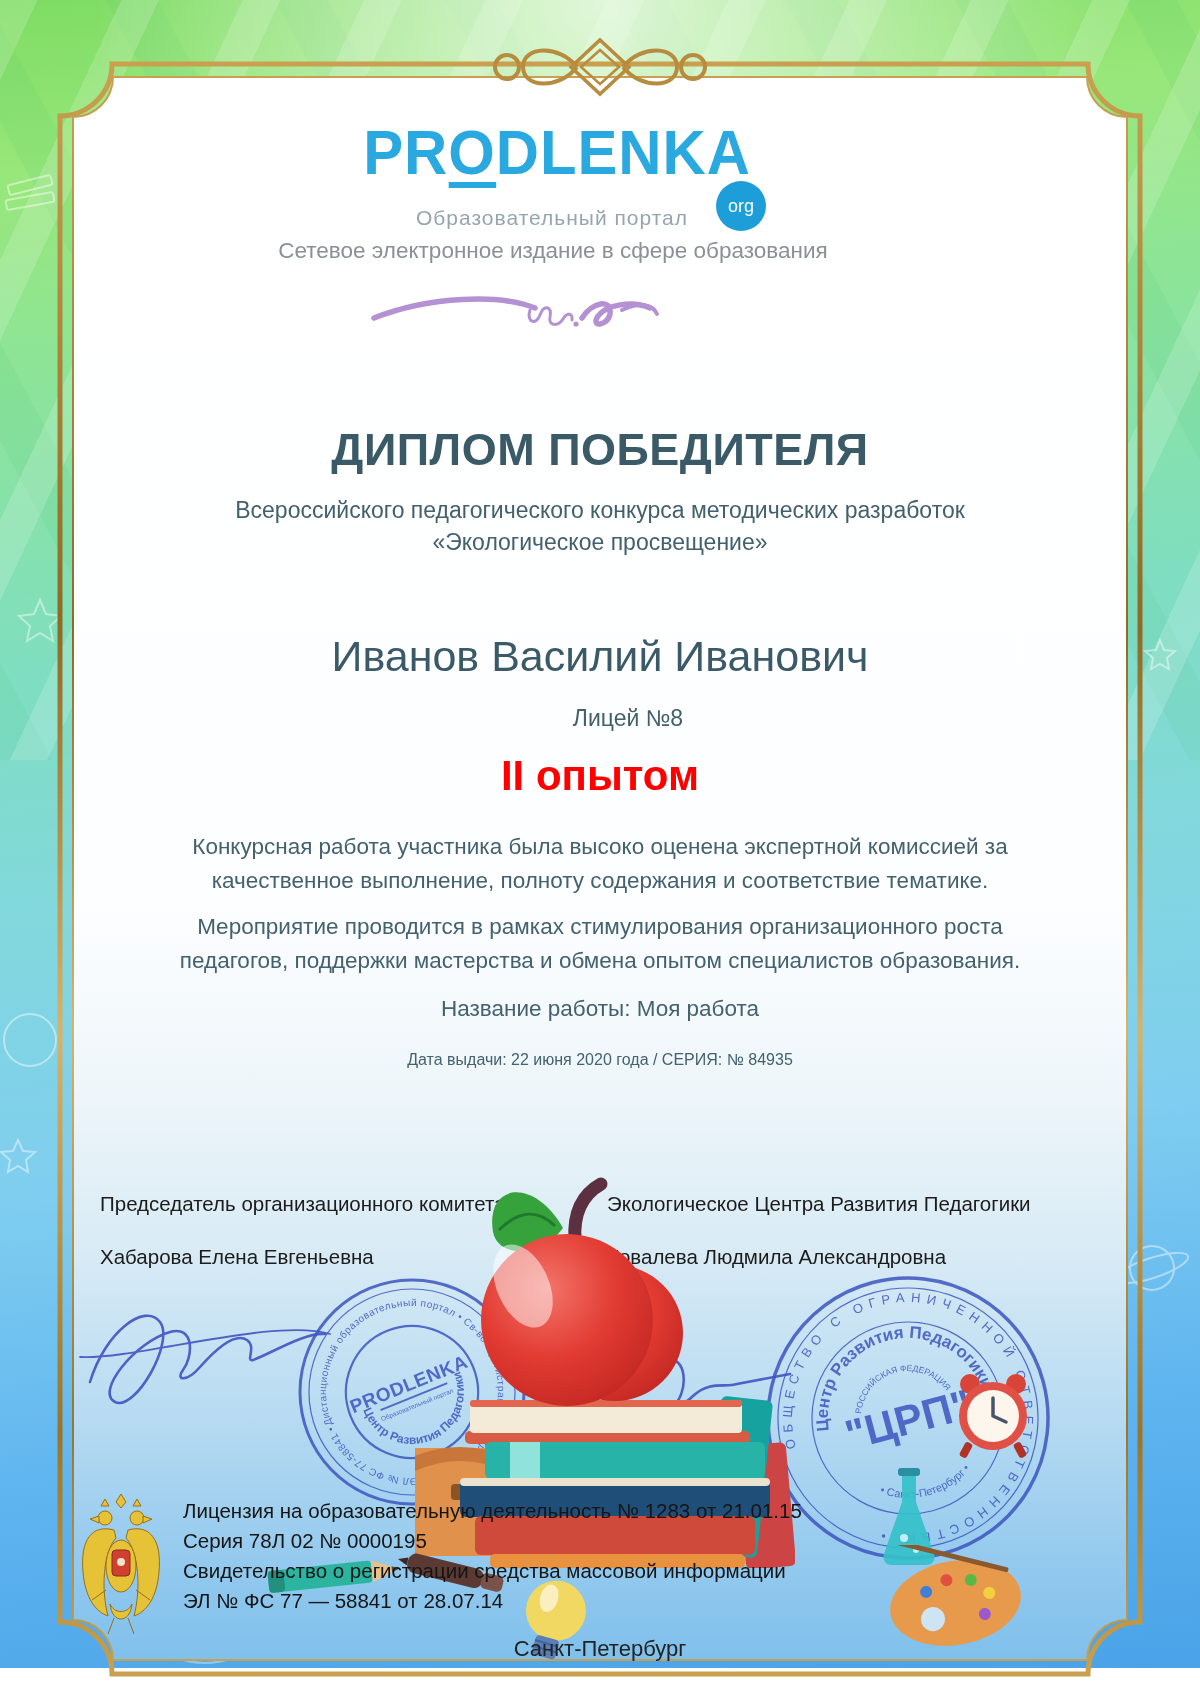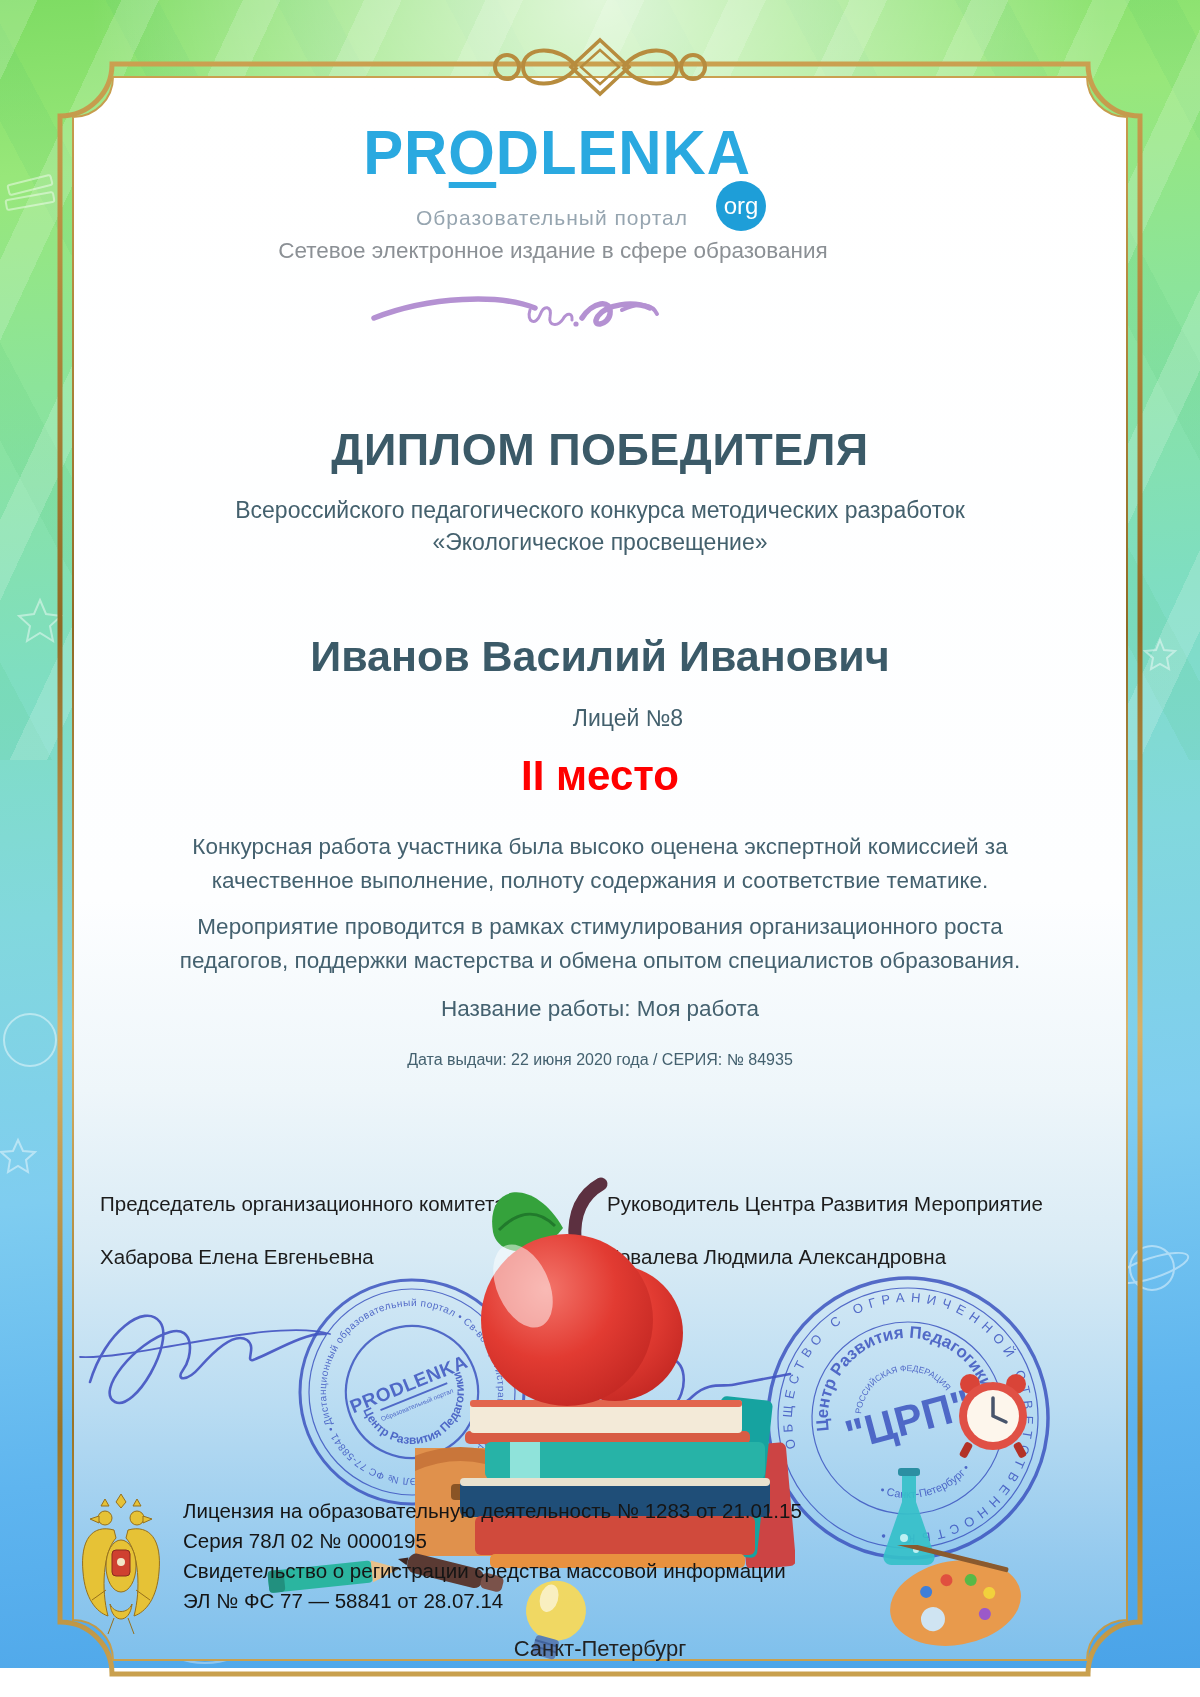--- a/index.html
+++ b/index.html
@@ -13,28 +13,28 @@
           repeating-linear-gradient(62deg,rgba(70,190,110,.18) 0 46px,rgba(0,0,0,0) 46px 150px);}
   .glow{position:absolute;left:0;top:0;width:1200px;height:500px;pointer-events:none;
         background:radial-gradient(ellipse at 50% 0%,rgba(255,255,255,.75),rgba(255,255,255,0) 60%);}
   .abs{position:absolute;}
   .ctr{left:0;width:1200px;text-align:center;}
   .logo-row{top:116px;left:0;width:1114px;text-align:center;
             font-weight:700;font-size:63px;letter-spacing:1px;color:#2aa9e0;
             transform:scaleX(.95);}
   .logo-u{display:inline-block;border-bottom:6px solid #2aa9e0;line-height:.92;}
   .org-circle{left:716px;top:181px;width:50px;height:50px;border-radius:50%;
-              background:#1e9ed8;color:#fff;font-size:24px;display:flex;
+              background:#1e9ed8;color:#fff;font-size:18px;display:flex;
               align-items:center;justify-content:center;font-weight:400;}
   .tagline{top:206px;left:0;width:1104px;text-align:center;font-size:21px;color:#96a5b0;letter-spacing:1px;}
   .edition{top:238px;left:0;width:1106px;text-align:center;font-size:22.5px;color:#8b9095;}
   .title{top:424px;font-size:45px;font-weight:700;color:#3b5a68;letter-spacing:.5px;}
   .contest{top:494px;font-size:23px;color:#43606d;line-height:32px;}
   .intro{top:585px;font-size:22px;color:#43606d;}
-  .recipient{top:632px;font-size:43px;font-weight:700;color:#3b5a68;}
+  .recipient{top:632px;font-size:43px;font-weight:400;color:#3b5a68;}
   .inst{top:705px;font-size:23px;color:#43606d;margin-left:28px;}
   .place{top:752px;font-size:42px;font-weight:700;color:#ff0000;}
   .para{left:140px;width:920px;text-align:center;font-size:22.5px;color:#44616f;line-height:34px;}
   .p1{top:830px;} .p2{top:910px;}
   .workline{top:996px;font-size:22.5px;color:#44616f;}
   .issueline{top:1051px;font-size:16px;color:#44616f;}
   .sigrole{top:1192px;font-size:20.5px;color:#1c1c1c;}
   .signame{top:1245px;font-size:20.5px;color:#1c1c1c;}
   .sigL{left:100px;width:470px;text-align:left;}
   .sigR{left:607px;width:470px;text-align:left;}
@@ -132,28 +132,28 @@
     </g>
   </svg>
 
   <div class="abs ctr title">ДИПЛОМ ПОБЕДИТЕЛЯ</div>
   <div class="abs ctr contest">
     <div>Всероссийского педагогического конкурса методических разработок</div>
     <div>«Экологическое просвещение»</div>
   </div>
   <div class="abs ctr recipient">Иванов Василий Иванович</div>
   <div class="abs ctr inst">Лицей №8</div>
-  <div class="abs ctr place">II место</div>
+  <div class="abs ctr place">II опытом</div>
   <div class="abs para p1">Конкурсная работа участника была высоко оценена экспертной комиссией за качественное выполнение, полноту содержания и соответствие тематике.</div>
   <div class="abs para p2">Мероприятие проводится в рамках стимулирования организационного роста педагогов, поддержки мастерства и обмена опытом специалистов образования.</div>
   <div class="abs ctr workline">Название работы: Моя работа</div>
   <div class="abs ctr issueline">Дата выдачи: 22 июня 2020 года / СЕРИЯ: № 84935</div>
 
   <div class="abs sigrole sigL">Председатель организационного комитета</div>
-  <div class="abs sigrole sigR">Руководитель Центра Развития Мероприятие</div>
+  <div class="abs sigrole sigR">Экологическое Центра Развития Педагогики</div>
   <div class="abs signame sigL">Хабарова Елена Евгеньевна</div>
   <div class="abs signame sigR">Ковалева Людмила Александровна</div>
 
   <svg class="abs" style="left:75px;top:1262px;" width="260" height="170" viewBox="0 0 260 170">
     <g stroke="#4353c2" fill="none" stroke-width="2.6" stroke-linecap="round" opacity=".9">
       <path d="M15,120 C30,70 70,40 85,60 C100,80 60,150 40,140 C20,130 60,80 95,70 C120,63 118,95 108,108 C100,119 112,120 125,105 C140,88 160,70 172,78 C182,85 170,100 178,98 C195,92 230,70 250,72"></path>
       <path d="M5,95 C60,98 200,55 255,72" stroke-width="1.8"></path>
     </g>
   </svg>
 

